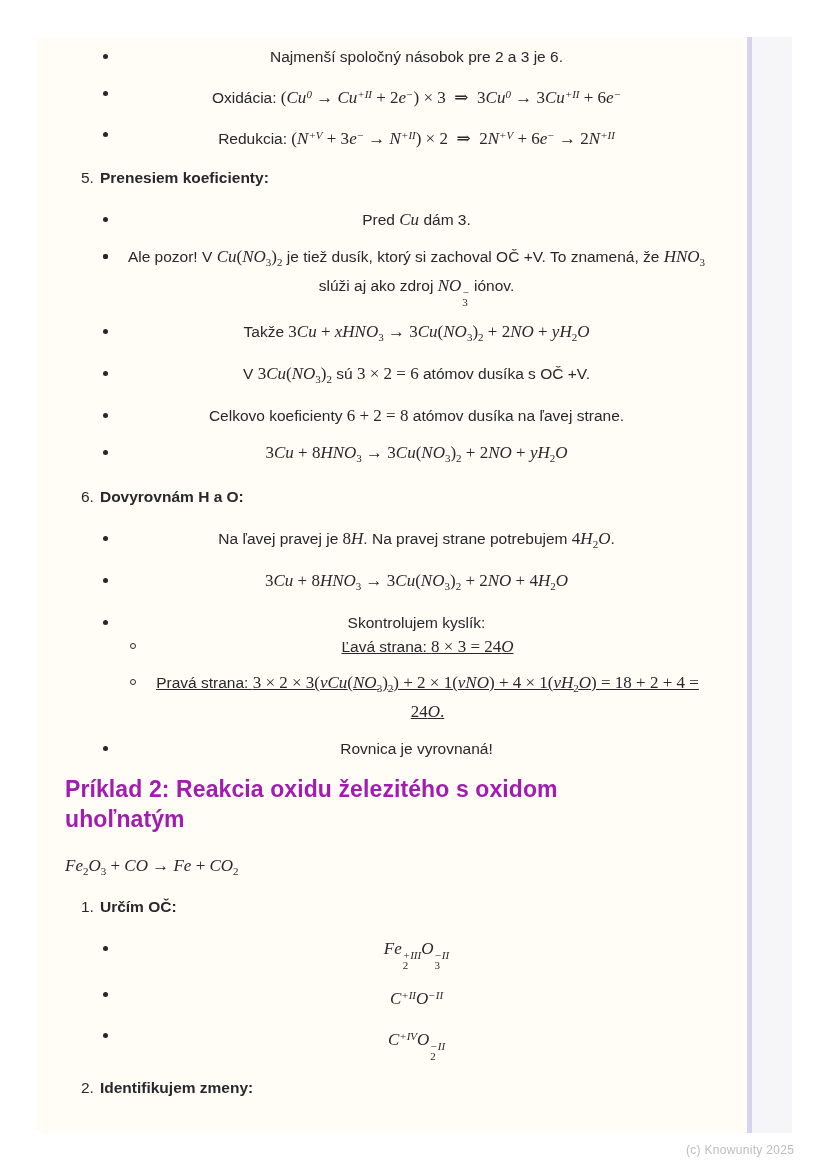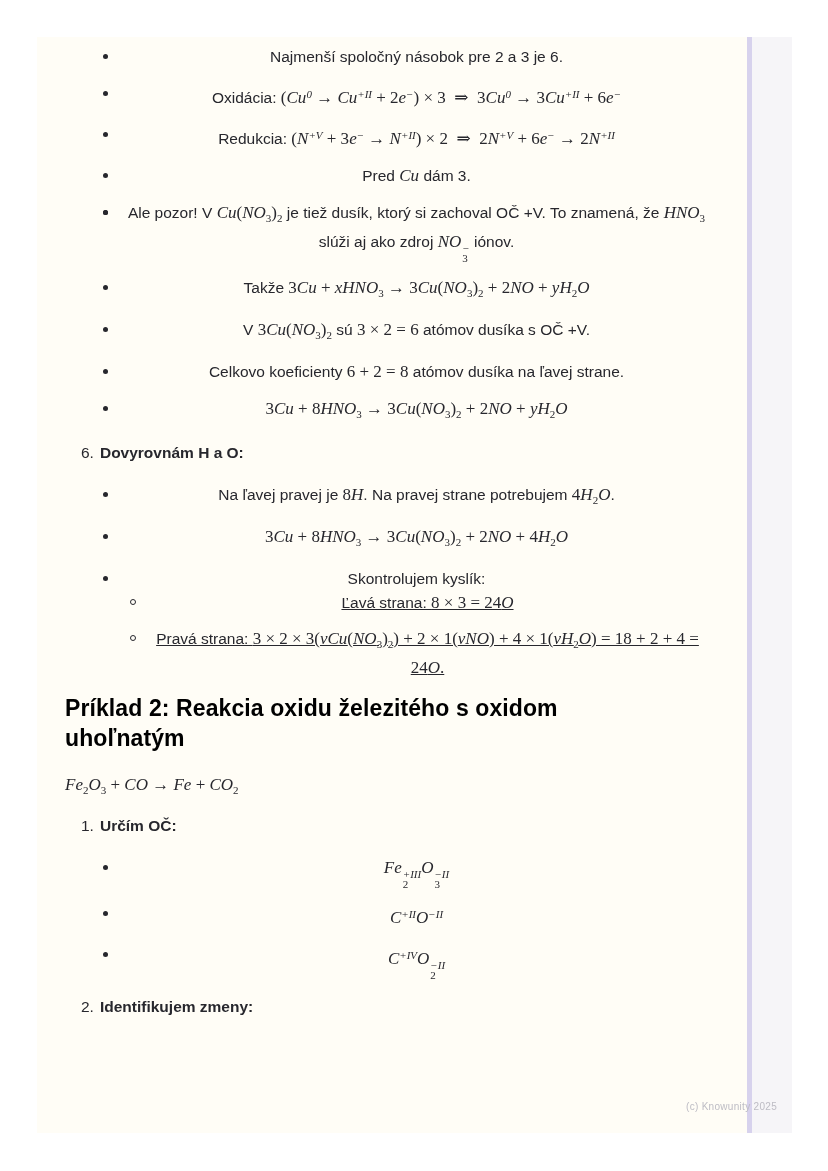--- a/index.html
+++ b/index.html
@@ -4,21 +4,21 @@
 <style>
   html,body{margin:0;padding:0;}
   body{
     width:828px;height:1171px;background:#ffffff;position:relative;overflow:hidden;
     font-family:"Liberation Sans","DejaVu Sans",sans-serif;color:#27272d;
     -webkit-font-smoothing:antialiased;
   }
   .page{position:absolute;left:37px;top:37px;width:710px;height:1096px;background:#fffdf6;}
   .divider{position:absolute;left:747px;top:37px;width:5px;height:1096px;background:#d7d2ed;}
   .gutter{position:absolute;left:752px;top:37px;width:40px;height:1096px;background:#f6f5f8;}
-  .watermark{position:absolute;left:686px;top:1101px;font-size:10px;letter-spacing:0.3px;color:#bdbcc4;z-index:3;}
+  .watermark{position:absolute;left:686px;top:1143px;font-size:12px;letter-spacing:0.3px;color:#bdbcc4;z-index:3;}
 
   .content{padding:8px 36px 0 28px;font-size:15.5px;line-height:24px;}
 
   ul.lst{list-style:none;margin:0;padding:0;text-align:center;}
   ul.l1 > li{position:relative;padding-left:57px;margin-bottom:13px;}
   ul.l2{margin-top:0;}
   ul.l2 > li{position:relative;padding-left:22px;margin-bottom:12px;text-decoration:underline;}
   ul.l2 > li .li-text{display:inline;}
   .mk-disc{position:absolute;left:38px;top:9px;width:5px;height:5px;border-radius:50%;background:#27272d;}
   ul.l2 .mk-circle{position:absolute;left:8px;top:8px;width:4px;height:4px;border-radius:50%;border:1.5px solid #27272d;background:transparent;}
@@ -45,42 +45,44 @@
 </head>
 <body>
 
 <div class="page">
   <div class="content" id="content-mount">
       <ul class="lst l1">
         <li><span class="mk-disc"></span><span class="li-text"><span class="sg-t">Najmenší spoločný násobok pre 2 a 3 je 6.</span></span></li>
         <li><span class="mk-disc"></span><span class="li-text"><span class="sg-t">Oxidácia: </span><span class="sg-r">(</span><span class="sg-i">Cu</span><span class="sg-sup">0</span><span class="sg-r"> → </span><span class="sg-i">Cu</span><span class="sg-sup">+II</span><span class="sg-r"> + 2</span><span class="sg-i">e</span><span class="sg-sup">−</span><span class="sg-r">) × 3 ⇒ 3</span><span class="sg-i">Cu</span><span class="sg-sup">0</span><span class="sg-r"> → 3</span><span class="sg-i">Cu</span><span class="sg-sup">+II</span><span class="sg-r"> + 6</span><span class="sg-i">e</span><span class="sg-sup">−</span></span></li>
         <li><span class="mk-disc"></span><span class="li-text"><span class="sg-t">Redukcia: </span><span class="sg-r">(</span><span class="sg-i">N</span><span class="sg-sup">+V</span><span class="sg-r"> + 3</span><span class="sg-i">e</span><span class="sg-sup">−</span><span class="sg-r"> → </span><span class="sg-i">N</span><span class="sg-sup">+II</span><span class="sg-r">) × 2 ⇒ 2</span><span class="sg-i">N</span><span class="sg-sup">+V</span><span class="sg-r"> + 6</span><span class="sg-i">e</span><span class="sg-sup">−</span><span class="sg-r"> → 2</span><span class="sg-i">N</span><span class="sg-sup">+II</span></span></li>
       </ul>
+      <div class="hnum"><span class="num">5.</span><span class="lbl">Prenesiem koeficienty:</span></div>
       <ul class="lst l1">
         <li><span class="mk-disc"></span><span class="li-text"><span class="sg-t">Pred </span><span class="sg-i">Cu</span><span class="sg-t"> dám 3.</span></span></li>
         <li><span class="mk-disc"></span></li>
         <li><span class="mk-disc"></span><span class="li-text"><span class="sg-t">Ale pozor! V </span><span class="sg-i">Cu</span><span class="sg-r">(</span><span class="sg-i">NO</span><span class="sg-sub">3</span><span class="sg-r">)</span><span class="sg-sub">2</span><span class="sg-t"> je tiež dusík, ktorý si zachoval OČ +V. To znamená, že </span><span class="sg-i">HNO</span><span class="sg-sub">3</span><span class="sg-t"> slúži aj ako zdroj </span><span class="sg-i">NO</span><span class="sg-ss">
               <span class="ss-sup">−</span>
               <span class="ss-sub">3</span>
             </span><span class="sg-t"> iónov.</span></span></li>
         <li><span class="mk-disc"></span><span class="li-text"><span class="sg-t">Takže </span><span class="sg-r">3</span><span class="sg-i">Cu</span><span class="sg-r"> + </span><span class="sg-i">xHNO</span><span class="sg-sub">3</span><span class="sg-r"> → 3</span><span class="sg-i">Cu</span><span class="sg-r">(</span><span class="sg-i">NO</span><span class="sg-sub">3</span><span class="sg-r">)</span><span class="sg-sub">2</span><span class="sg-r"> + 2</span><span class="sg-i">NO</span><span class="sg-r"> + </span><span class="sg-i">yH</span><span class="sg-sub">2</span><span class="sg-i">O</span></span></li>
         <li><span class="mk-disc"></span><span class="li-text"><span class="sg-t">V </span><span class="sg-r">3</span><span class="sg-i">Cu</span><span class="sg-r">(</span><span class="sg-i">NO</span><span class="sg-sub">3</span><span class="sg-r">)</span><span class="sg-sub">2</span><span class="sg-t"> sú </span><span class="sg-r">3 × 2 = 6</span><span class="sg-t"> atómov dusíka s OČ +V.</span></span></li>
         <li><span class="mk-disc"></span><span class="li-text"><span class="sg-t">Celkovo koeficienty </span><span class="sg-r">6 + 2 = 8</span><span class="sg-t"> atómov dusíka na ľavej strane.</span></span></li>
         <li><span class="mk-disc"></span><span class="li-text"><span class="sg-r">3</span><span class="sg-i">Cu</span><span class="sg-r"> + 8</span><span class="sg-i">HNO</span><span class="sg-sub">3</span><span class="sg-r"> → 3</span><span class="sg-i">Cu</span><span class="sg-r">(</span><span class="sg-i">NO</span><span class="sg-sub">3</span><span class="sg-r">)</span><span class="sg-sub">2</span><span class="sg-r"> + 2</span><span class="sg-i">NO</span><span class="sg-r"> + </span><span class="sg-i">yH</span><span class="sg-sub">2</span><span class="sg-i">O</span></span></li>
       </ul>
       <div class="hnum"><span class="num">6.</span><span class="lbl">Dovyrovnám H a O:</span></div>
       <ul class="lst l1">
         <li><span class="mk-disc"></span><span class="li-text"><span class="sg-t">Na ľavej pravej je </span><span class="sg-r">8</span><span class="sg-i">H</span><span class="sg-t">. Na pravej strane potrebujem </span><span class="sg-r">4</span><span class="sg-i">H</span><span class="sg-sub">2</span><span class="sg-i">O</span><span class="sg-t">.</span></span></li>
         <li><span class="mk-disc"></span><span class="li-text"><span class="sg-r">3</span><span class="sg-i">Cu</span><span class="sg-r"> + 8</span><span class="sg-i">HNO</span><span class="sg-sub">3</span><span class="sg-r"> → 3</span><span class="sg-i">Cu</span><span class="sg-r">(</span><span class="sg-i">NO</span><span class="sg-sub">3</span><span class="sg-r">)</span><span class="sg-sub">2</span><span class="sg-r"> + 2</span><span class="sg-i">NO</span><span class="sg-r"> + 4</span><span class="sg-i">H</span><span class="sg-sub">2</span><span class="sg-i">O</span></span></li>
         <li><span class="mk-disc"></span><span class="li-text"><span class="sg-t">Skontrolujem kyslík:</span></span><ul class="lst l2">
             <li><span class="mk-circle"></span><span class="li-text"><span class="sg-t">Ľavá strana: </span><span class="sg-r">8 × 3 = 24</span><span class="sg-i">O</span></span></li>
             <li><span class="mk-circle"></span><span class="li-text"><span class="sg-t">Pravá strana: </span><span class="sg-r">3 × 2 × 3(</span><span class="sg-i">vCu</span><span class="sg-r">(</span><span class="sg-i">NO</span><span class="sg-sub">3</span><span class="sg-r">)</span><span class="sg-sub">2</span><span class="sg-r">) + 2 × 1(</span><span class="sg-i">vNO</span><span class="sg-r">) + 4 × 1(</span><span class="sg-i">vH</span><span class="sg-sub">2</span><span class="sg-i">O</span><span class="sg-r">) = 18 + 2 + 4 = 24</span><span class="sg-i">O</span><span class="sg-r">.</span></span></li>
           </ul></li>
+        <li><span class="mk-disc"></span><span class="li-text"><span class="sg-t">Rovnica je vyrovnaná!</span></span></li>
       </ul>
-      <h2 class="sec" style="color: #000000;">Príklad 2: Reakcia oxidu železitého s oxidom uhoľnatým</h2>
+      <h2 class="sec" style="color: #a21caf;">Príklad 2: Reakcia oxidu železitého s oxidom uhoľnatým</h2>
       <div class="mathline"><span class="sg-i">Fe</span><span class="sg-sub">2</span><span class="sg-i">O</span><span class="sg-sub">3</span><span class="sg-r"> + </span><span class="sg-i">CO</span><span class="sg-r"> → </span><span class="sg-i">Fe</span><span class="sg-r"> + </span><span class="sg-i">CO</span><span class="sg-sub">2</span></div>
       <div class="hnum"><span class="num">1.</span><span class="lbl">Určím OČ:</span></div>
       <ul class="lst l1">
         <li><span class="mk-disc"></span><span class="li-text"><span class="sg-i">Fe</span><span class="sg-ss">
               <span class="ss-sup">+III</span>
               <span class="ss-sub">2</span>
             </span><span class="sg-i">O</span><span class="sg-ss">
               <span class="ss-sup">−II</span>
               <span class="ss-sub">3</span>
             </span></span></li>

